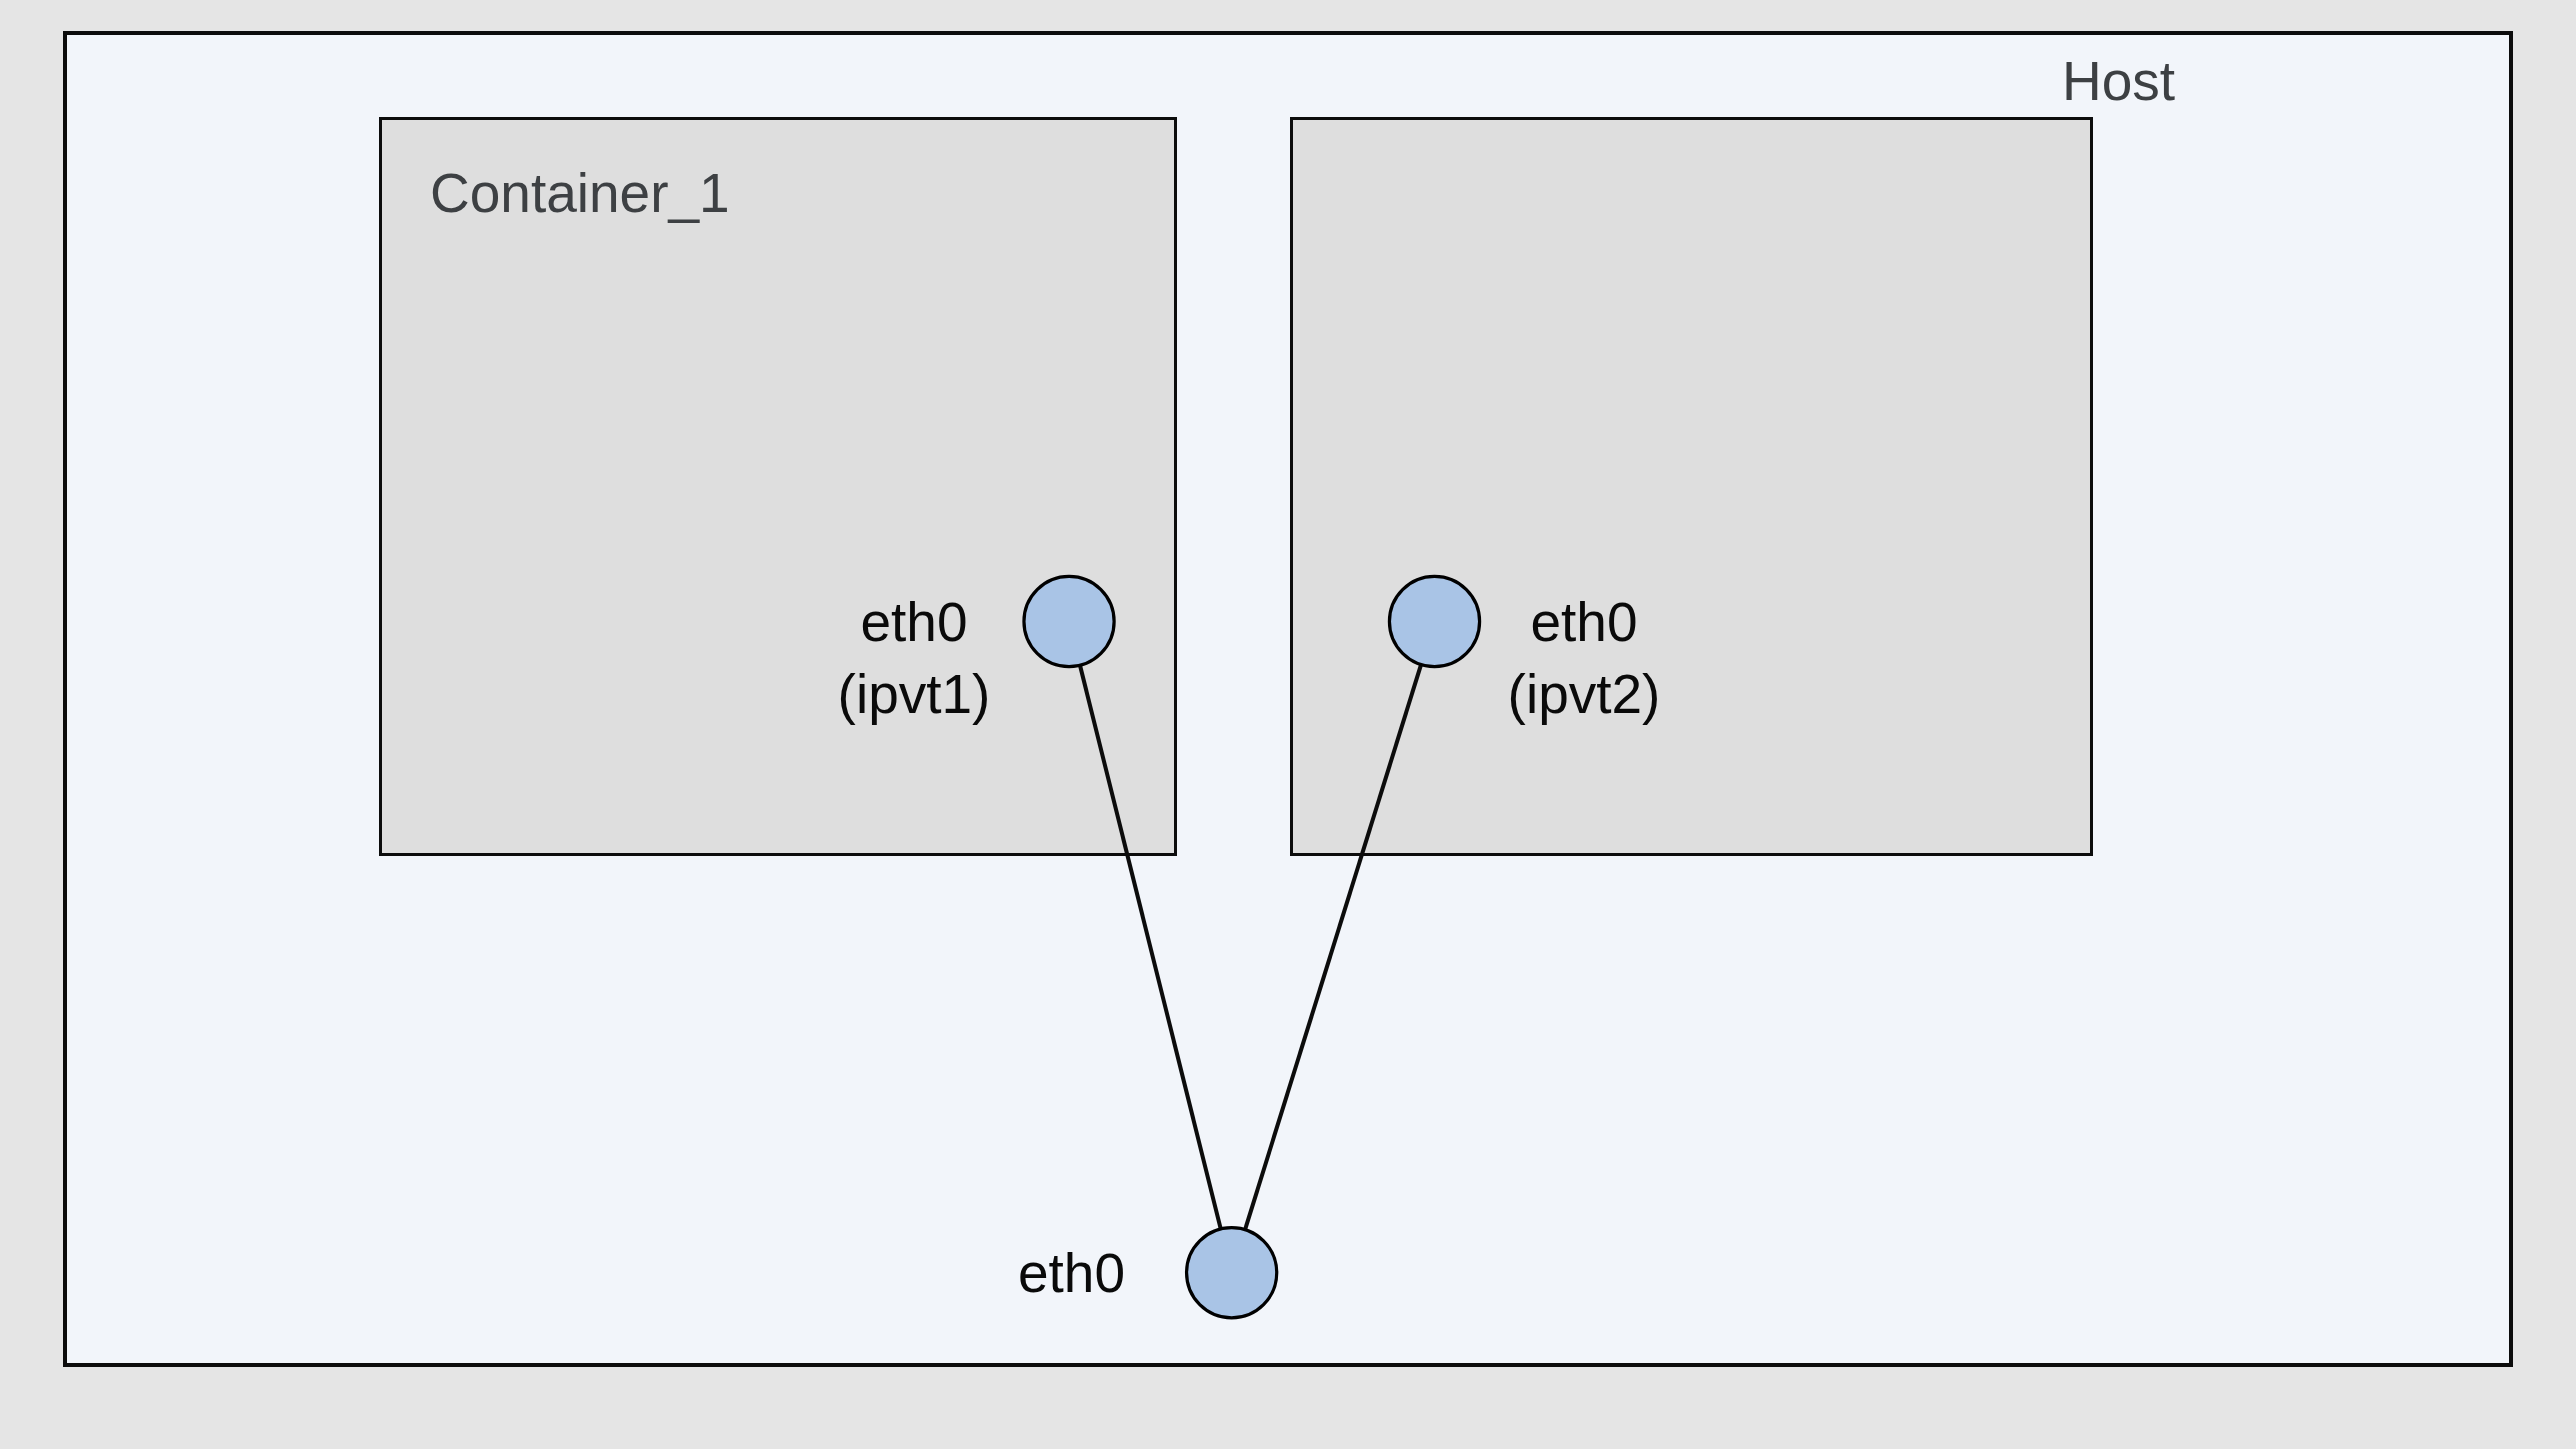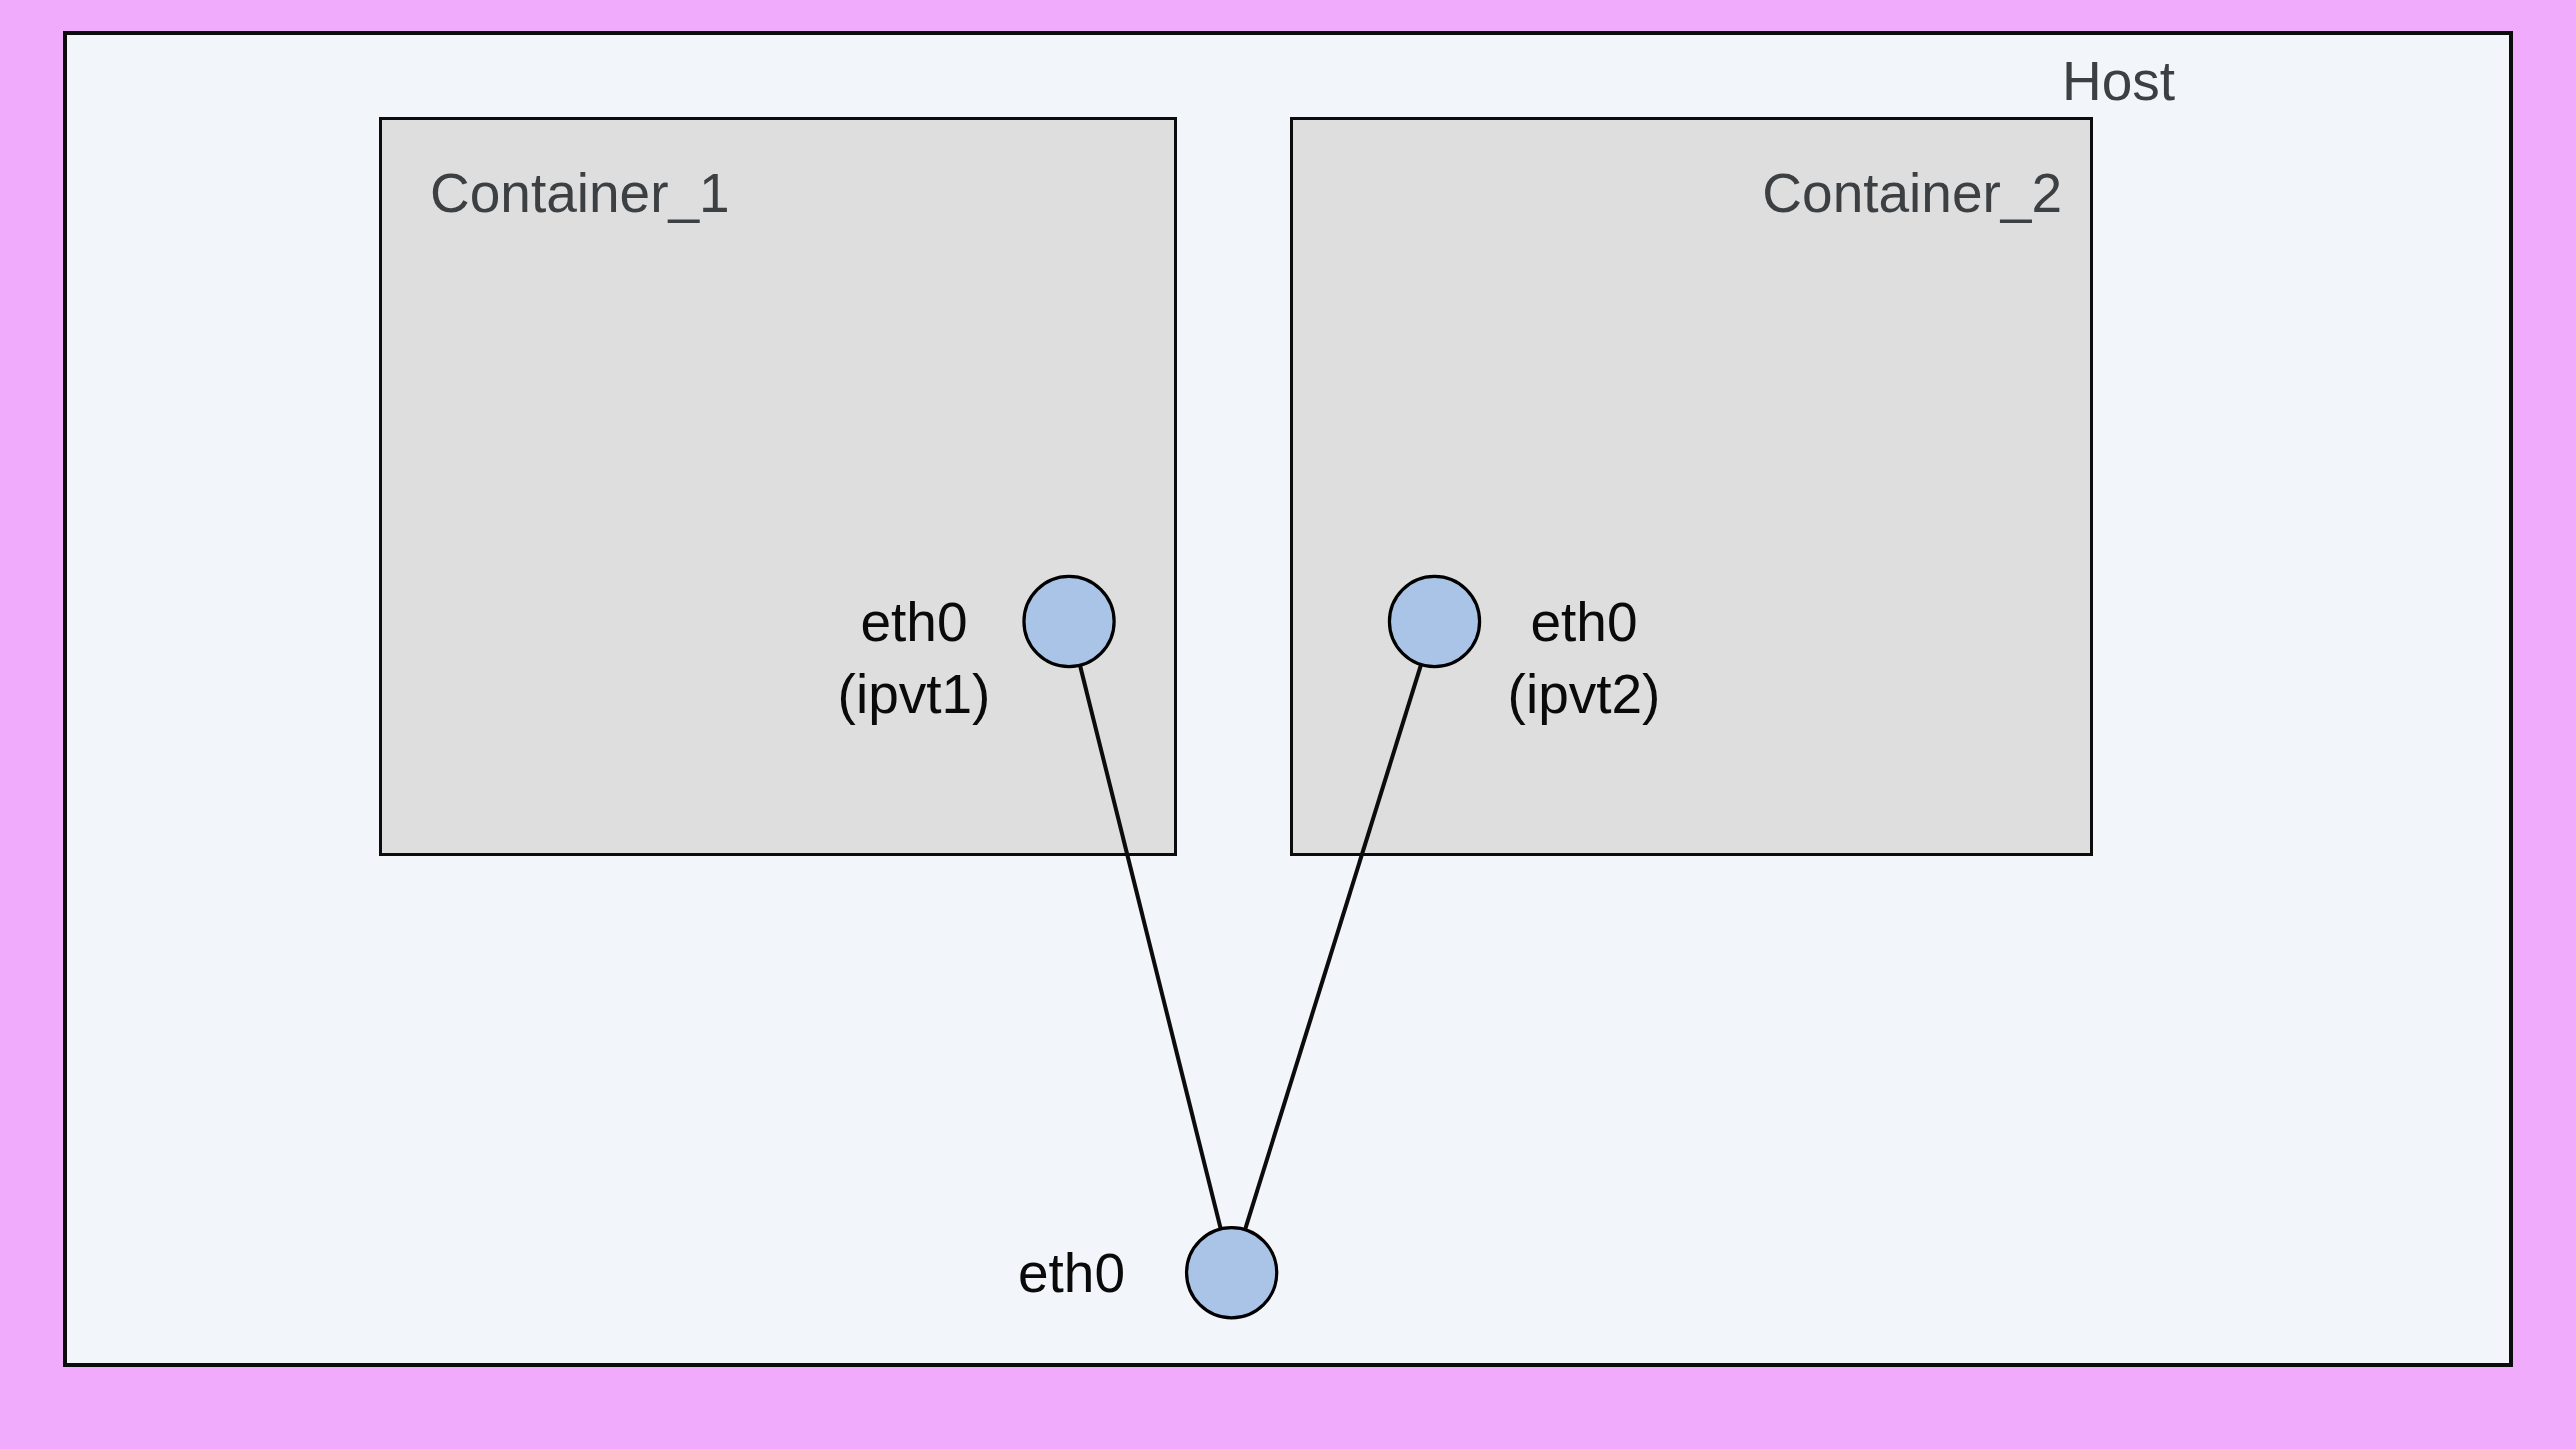--- a/index.html
+++ b/index.html
@@ -14,21 +14,21 @@
   html, body {
     margin: 0;
     padding: 0;
     background: #ffffff;
     font-family: "Liberation Sans", sans-serif;
   }
   .stage {
     position: relative;
     width: 2576px;
     height: 1449px;
-    background: #f0abfc;
+    background: #e5e5e5;
     overflow: hidden;
   }
   .host-box {
     position: absolute;
     left: 63px;
     top: 31px;
     width: 2450px;
     height: 1336px;
     background: var(--host-bg);
     border: 4px solid var(--line);
@@ -117,21 +117,20 @@
 
   <div class="host-box"></div>
 
   <div class="label title host-label">Host</div>
 
   <div class="container-box container-1-box"></div>
   <div class="container-box container-2-box"></div>
 
   <div class="label title container-1-title">Container_1</div>
 
-  <div class="label title container-2-title">Container_2</div>
 
 
 
   <div class="iface-block iface-block-1">
     <span class="iface-line">eth0</span>
     <span class="iface-line">(ipvt1)</span>
   </div>
 
   <div class="iface-block iface-block-2">
     <span class="iface-line">eth0</span>

